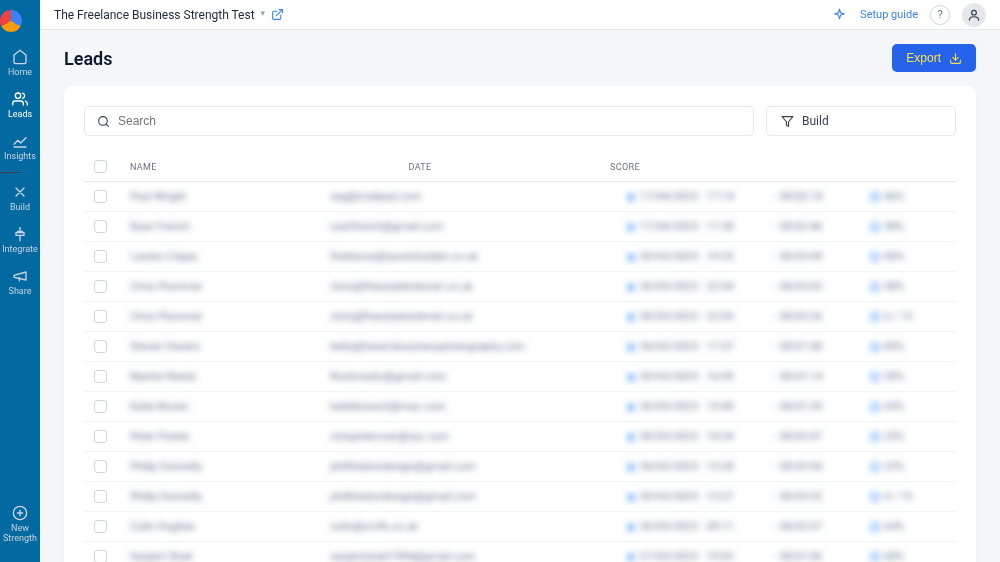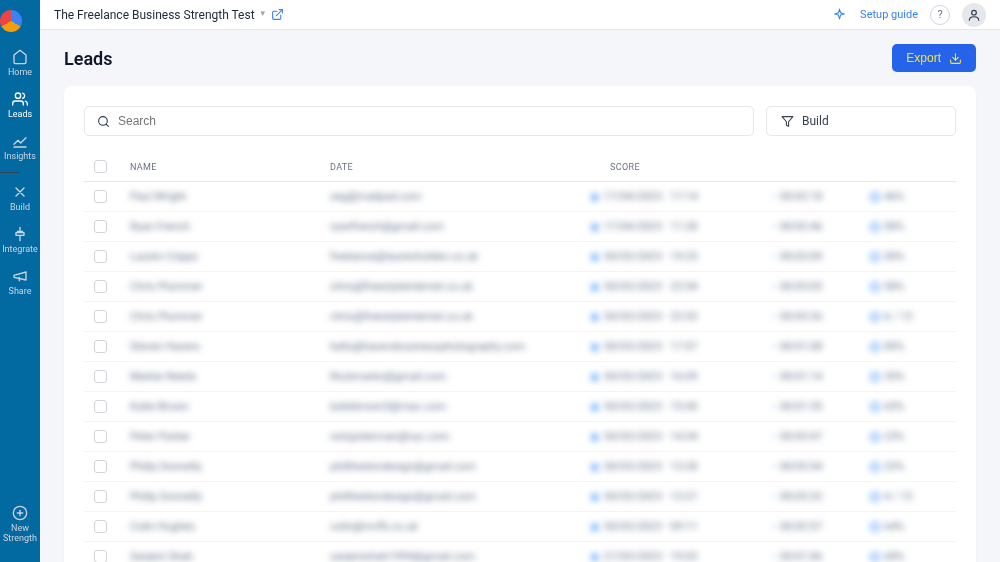--- a/index.html
+++ b/index.html
@@ -36,21 +36,21 @@
 .controls { display: flex; gap: 12px; margin-bottom: 16px; }
 .search-box { flex: 1; display: flex; align-items: center; border: 1px solid #e5e7eb; border-radius: 5px; padding: 7px 12px; gap: 8px; }
 .search-box input { border: none; outline: none; flex: 1; font-size: 12px; }
 .filter-btn { display: flex; align-items: center; gap: 8px; border: 1px solid #e5e7eb; border-radius: 5px; padding: 7px 14px; font-size: 12px; color: #374151; cursor: pointer; min-width: 190px; }
 
 .table { width: 100%; }
 .thead { display: flex; align-items: center; padding: 8px 10px; border-bottom: 1px solid #e5e7eb; color: #6b7280; font-size: 9px; text-transform: uppercase; letter-spacing: 0.04em; }
 .col-check { width: 36px; }
 .col-name { width: 200px; }
 .col-email { width: 260px; }
-.col-date { width: 180px; }
+.col-date { width: 180px; text-align: center; }
 .col-dur { width: 100px; }
 .col-score { flex: 1; text-align: left; }
 .row { display: flex; align-items: center; padding: 8px 10px; border-bottom: 1px solid #f1f5f9; font-size: 11px; color: #334155; }
 .checkbox { width: 13px; height: 13px; border: 1px solid #d1d5db; border-radius: 3px; }
 .blurred { filter: blur(3px); color: #64748b; }
 .pill-icon { color: #60a5fa; margin-right: 4px; font-size: 10px; }
 .score-circle { display: inline-block; width: 10px; height: 10px; border: 2px solid #60a5fa; border-radius: 50%; margin-right: 4px; vertical-align: middle; }
 
 svg { stroke: currentColor; fill: none; stroke-width: 2; stroke-linecap: round; stroke-linejoin: round; }
 </style>

